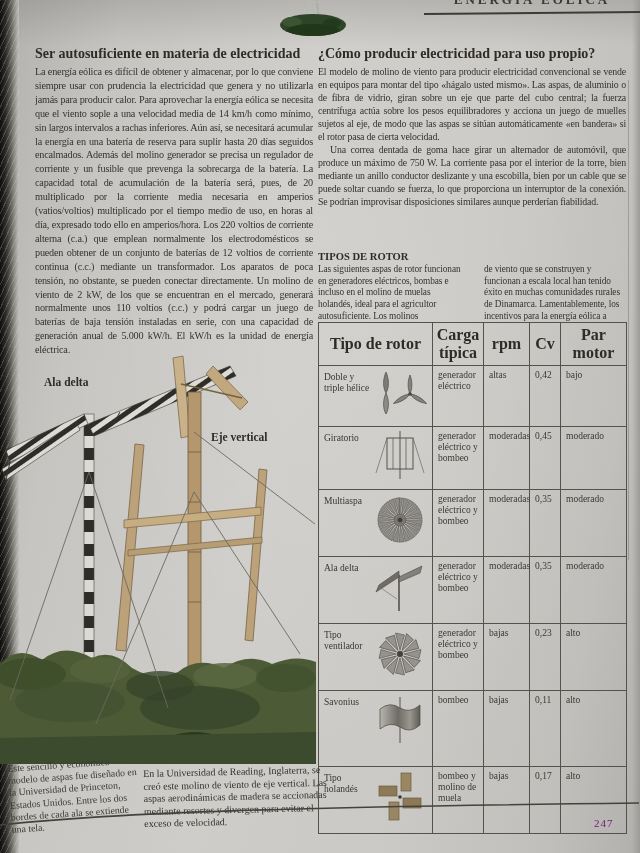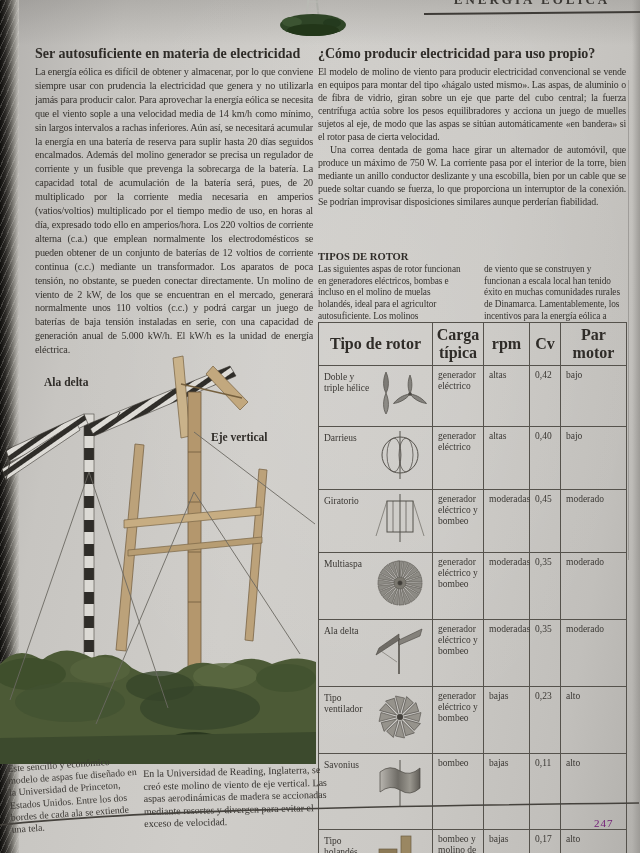--- a/index.html
+++ b/index.html
@@ -145,39 +145,20 @@
         </svg>
       </span>
     </div>
         </td>
     <td>generador eléctrico</td>
     <td>altas</td>
     <td>0,42</td>
     <td>bajo</td>
   </tr>
 
-  <tr class="r2">
-    <td class="tipo-cell">
-          <div class="tipo-inner">
-      <span class="tipo-label">Darrieus</span>
-      <span class="tipo-icon">
-        <svg width="54" height="48" viewBox="0 0 54 48">
-          <line x1="27" y1="0" x2="27" y2="48" stroke="#55524c" stroke-width="1"></line>
-          <circle cx="27" cy="24" r="18" fill="none" stroke="#55524c" stroke-width="1"></circle>
-          <ellipse cx="21" cy="24" rx="7" ry="17" fill="none" stroke="#55524c" stroke-width="0.8"></ellipse>
-          <ellipse cx="33" cy="24" rx="7" ry="17" fill="none" stroke="#55524c" stroke-width="0.8"></ellipse>
-        </svg>
-      </span>
-    </div>
-        </td>
-    <td>generador eléctrico</td>
-    <td>altas</td>
-    <td>0,40</td>
-    <td>bajo</td>
-  </tr>
 
   <tr class="r3">
     <td class="tipo-cell">
           <div class="tipo-inner">
       <span class="tipo-label">Giratorio</span>
       <span class="tipo-icon">
         <svg width="54" height="48" viewBox="0 0 54 48">
           <line x1="27" y1="0" x2="27" y2="48" stroke="#55524c" stroke-width="1"></line>
           <rect x="14" y="7" width="26" height="31" fill="none" stroke="#55524c" stroke-width="1"></rect>
           <line x1="20" y1="7" x2="20" y2="38" stroke="#55524c" stroke-width="0.7"></line>

